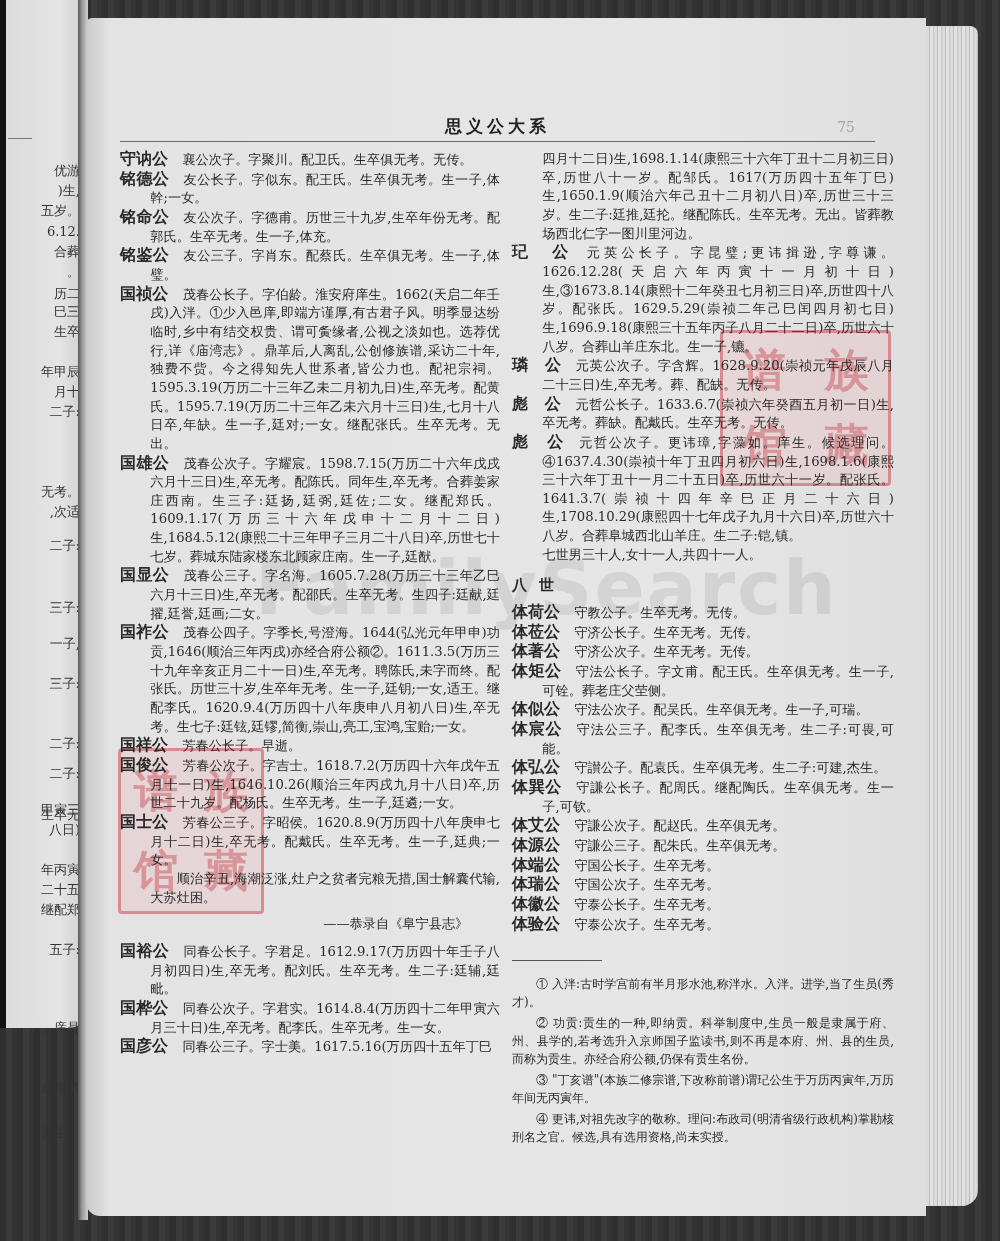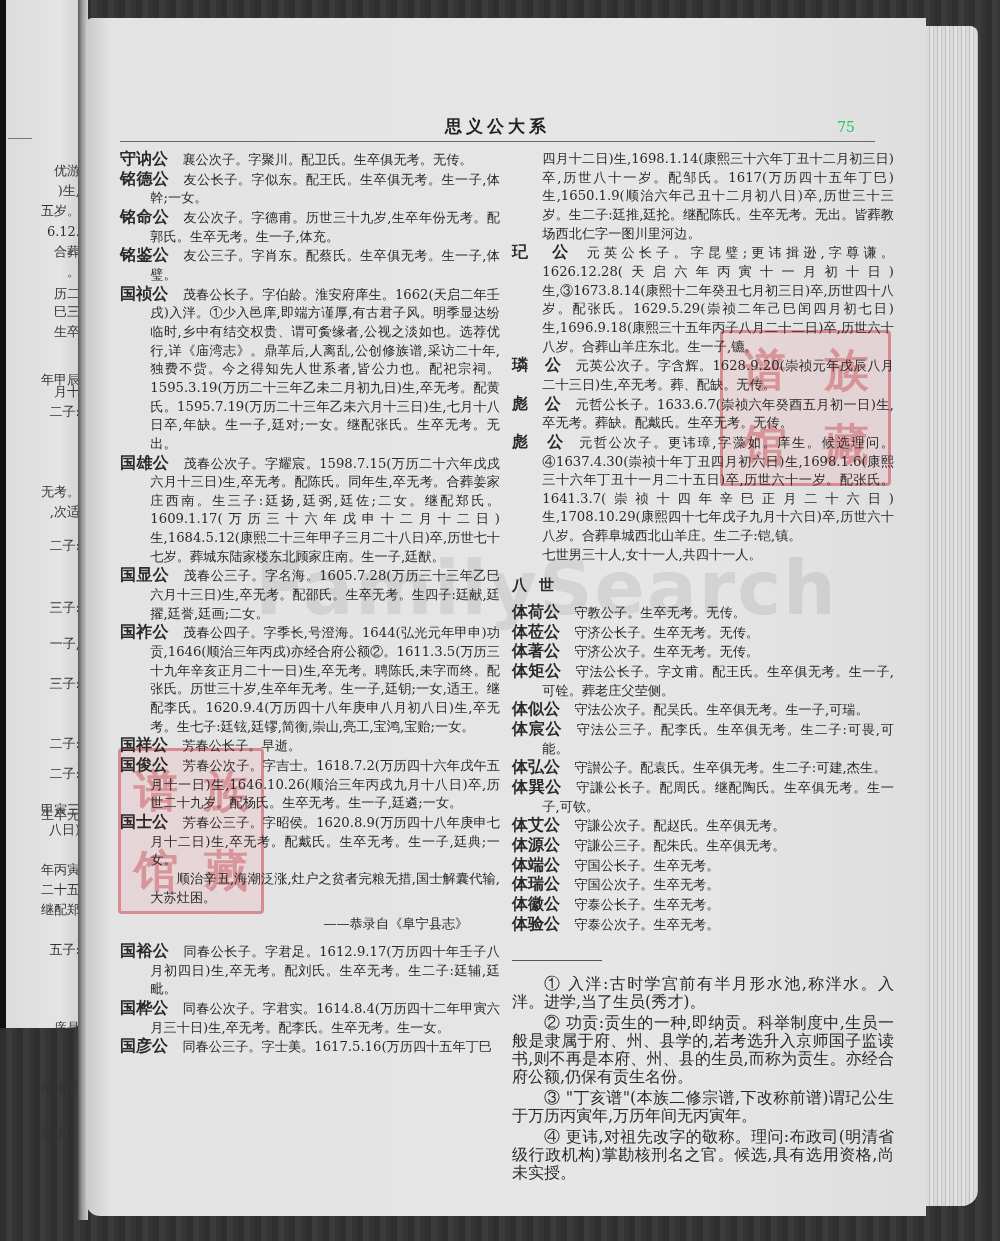--- a/index.html
+++ b/index.html
@@ -40,37 +40,37 @@
     border-top-right-radius: 8px; border-bottom-right-radius: 16px;
   }
   .running-head {
     position: absolute; left: 120px; top: 115px; width: 755px; height: 26px;
     border-bottom: 1.5px solid #6a6a6a;
   }
   .running-title {
     position: absolute; left: 0; right: 0; top: 0; text-align: center;
     font-size: 17px; font-weight: bold; letter-spacing: 4px; color: #222;
   }
-  .page-number { position: absolute; right: 20px; top: 4px; font-size: 14px; color: #22c55e; }
+  .page-number { position: absolute; right: 20px; top: 4px; font-size: 14px; color: #a3a3a3; }
 
   .col { position: absolute; top: 150px; width: 380px; font-size: 13.2px; line-height: 18.65px; }
   .col.left { left: 120px; }
   .col.right { left: 512px; width: 382px; }
   .entry { margin: 0; padding-left: 2.3em; text-indent: -2.3em; text-align: justify; }
   .entry .name { font-family: "DejaVu Sans", "Liberation Sans", sans-serif; font-weight: bold; margin-right: 0.9em; font-size: 16px; }
   .entry.cont { padding-left: 2.3em; text-indent: 0; }
   .para { margin: 0; padding-left: 2.3em; text-indent: 2em; text-align: justify; }
   .source { margin: 8px; text-align: right; padding-right: 1.8em; }
   .summary { margin: 0; padding-left: 2.3em; }
   .gen-heading {
     font-family: Liberation Sans, sans-serif; font-weight: bold;
     font-size: 15px; letter-spacing: 12px; margin: 12px 0 8px 0;
   }
   .fn-rule { width: 90px; border-top: 1px solid #555; margin: 26px 0 14px 0; }
-  .footnote { margin: 0 0 3px 0; font-size: 16px; line-height: 18px; text-indent: 2em; text-align: justify; }
+  .footnote { margin: 0 0 3px 0; font-size: 12px; line-height: 18px; text-indent: 2em; text-align: justify; }
 
   .seal {
     position: absolute; border: 3px solid rgba(205,80,90,0.55); border-radius: 4px;
     background: rgba(235,170,175,0.25); color: rgba(200,70,80,0.45);
     display: grid; grid-template-columns: 1fr 1fr; place-items: center;
     font-family: "DejaVu Serif", serif; font-weight: bold;
   }
   .seal span { display:block; }
   .watermark {
     position: absolute; left: 255px; top: 545px; font-family: "DejaVu Sans", sans-serif;
@@ -88,21 +88,21 @@
   <div id="prev-lines">
       <div class="prev-line" style="top: 163px;">优游</div>
       <div class="prev-line" style="top: 183px;">)生,</div>
       <div class="prev-line" style="top: 203px;">五岁。</div>
       <div class="prev-line" style="top: 224px;">6.12.</div>
       <div class="prev-line" style="top: 244px;">合葬</div>
       <div class="prev-line" style="top: 264px;">。</div>
       <div class="prev-line" style="top: 270px; margin-top: 16px;">历二</div>
       <div class="prev-line" style="top: 304px;">巳三</div>
       <div class="prev-line" style="top: 324px;">生卒</div>
-      <div class="prev-line" style="top: 364px; margin-top: 8px;">年甲辰</div>
+      <div class="prev-line" style="top: 364px;">年甲辰</div>
       <div class="prev-line" style="top: 384px;">月十</div>
       <div class="prev-line" style="top: 404px;">二子:</div>
       <div class="prev-line" style="top: 484px;">无考。</div>
       <div class="prev-line" style="top: 504px;">,次适</div>
       <div class="prev-line" style="top: 538px;">二子:</div>
       <div class="prev-line" style="top: 600px;">三子:</div>
       <div class="prev-line" style="top: 636px;">一子,</div>
       <div class="prev-line" style="top: 676px;">三子:</div>
       <div class="prev-line" style="top: 736px;">二子:</div>
       <div class="prev-line" style="top: 766px;">二子:</div>

